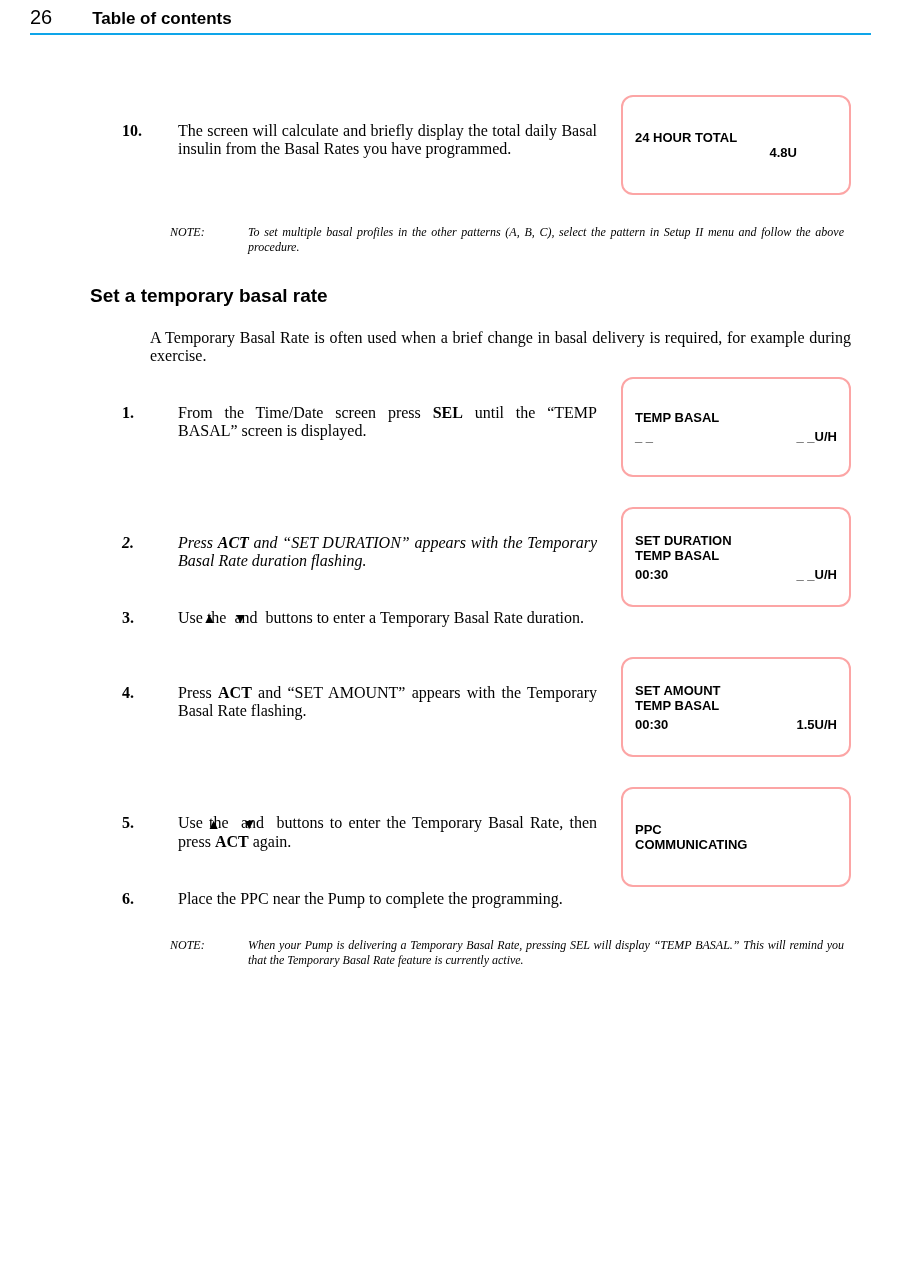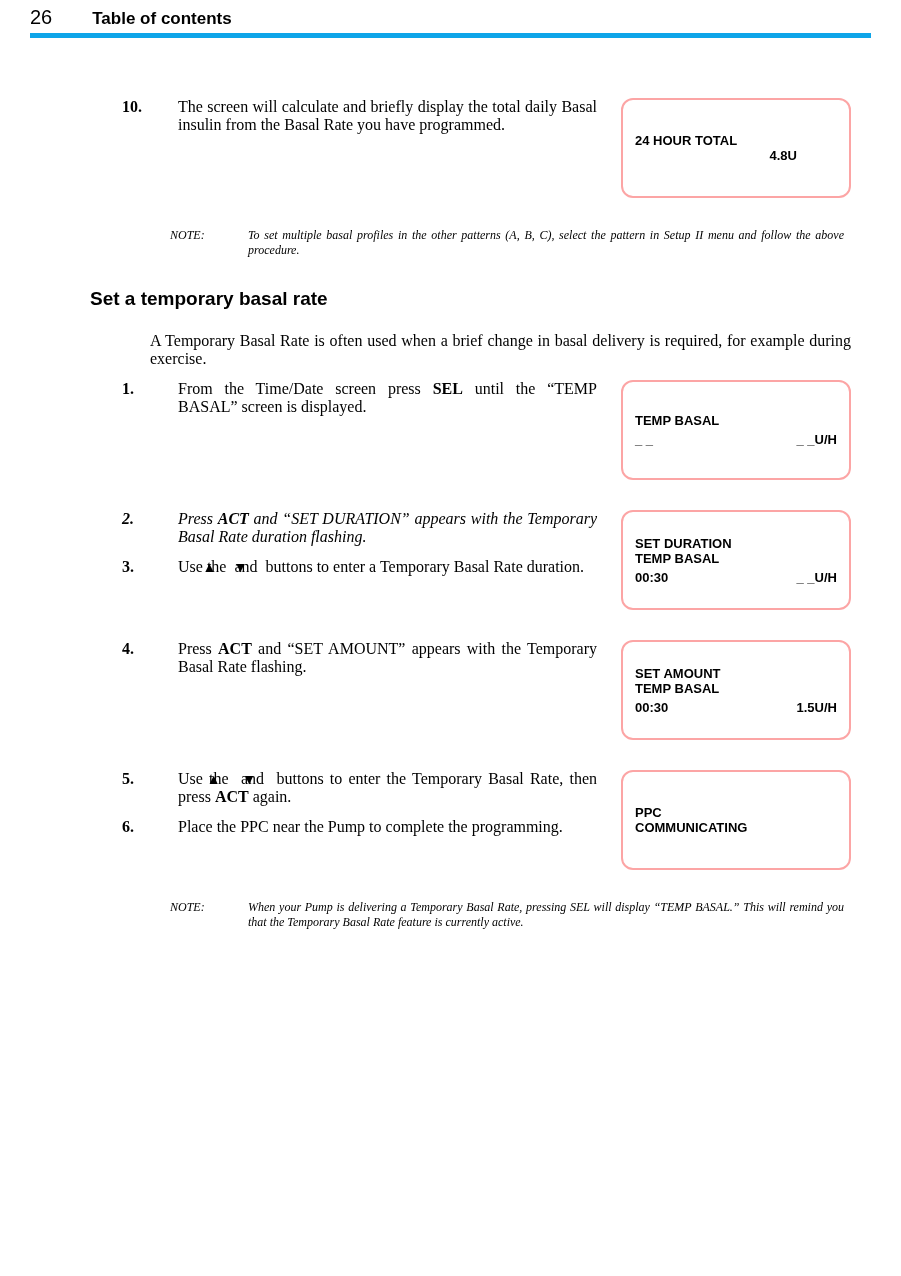--- a/index.html
+++ b/index.html
@@ -11,21 +11,21 @@
     width: 901px;
     background: #fff;
   }
   .page {
     padding: 0 30px 40px 30px;
     box-sizing: border-box;
   }
   .header {
     display: flex;
     align-items: baseline;
-    border-bottom: 5px solid #0ea5e9;
+    border-bottom: 2px solid #0ea5e9;
     padding-bottom: 4px;
     margin-bottom: 60px;
     padding-top: 6px;
   }
   .page-num {
     font-family: Arial, Helvetica, sans-serif;
     font-size: 20px;
     margin-right: 40px;
   }
   .toc-title {
@@ -68,20 +68,21 @@
   .screen .row2 {
     display: flex;
     justify-content: space-between;
     margin-top: 4px;
     gap: 24px;
   }
   .step-num {
     font-weight: bold;
     display: inline-block;
     width: 28px;
+    margin-top: 27px;
   }
   .step-text {
     display: inline;
   }
   .step-block {
     text-align: justify;
     padding-left: 28px;
     text-indent: -28px;
   }
   .note-block {
@@ -129,21 +130,21 @@
   <div class="header">
     <span class="page-num">26</span>
     <span class="toc-title">Table of contents</span>
   </div>
 
   <div class="body">
 
     <div class="row">
       <div class="text-col">
         <div class="step-block">
-          <span class="step-num">10.</span><span class="step-text">The screen will calculate and briefly display the total daily Basal insulin from the Basal Rate you have programmed.</span>
+          <span class="step-num">10.</span><span class="step-text">The screen will calculate and briefly display the total daily Basal insulin from the Basal Rates you have programmed.</span>
         </div>
       </div>
       <div class="screen">
         <div>24 HOUR TOTAL</div>
         <div class="line-right" style="padding-right:40px;">4.8U</div>
       </div>
     </div>
 
     <div class="note-block">
       <span class="note-label">NOTE:</span>

